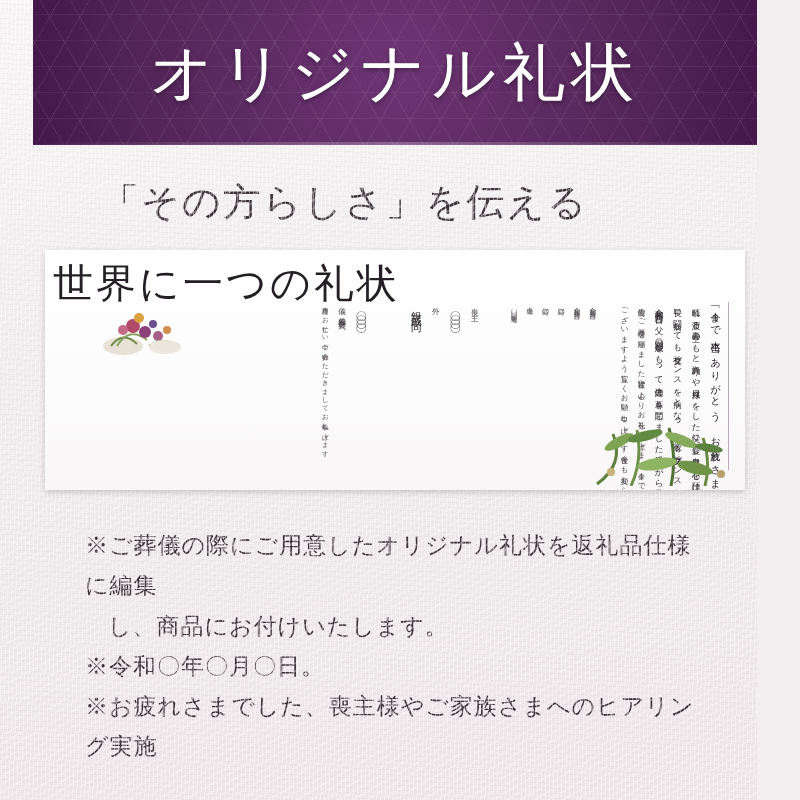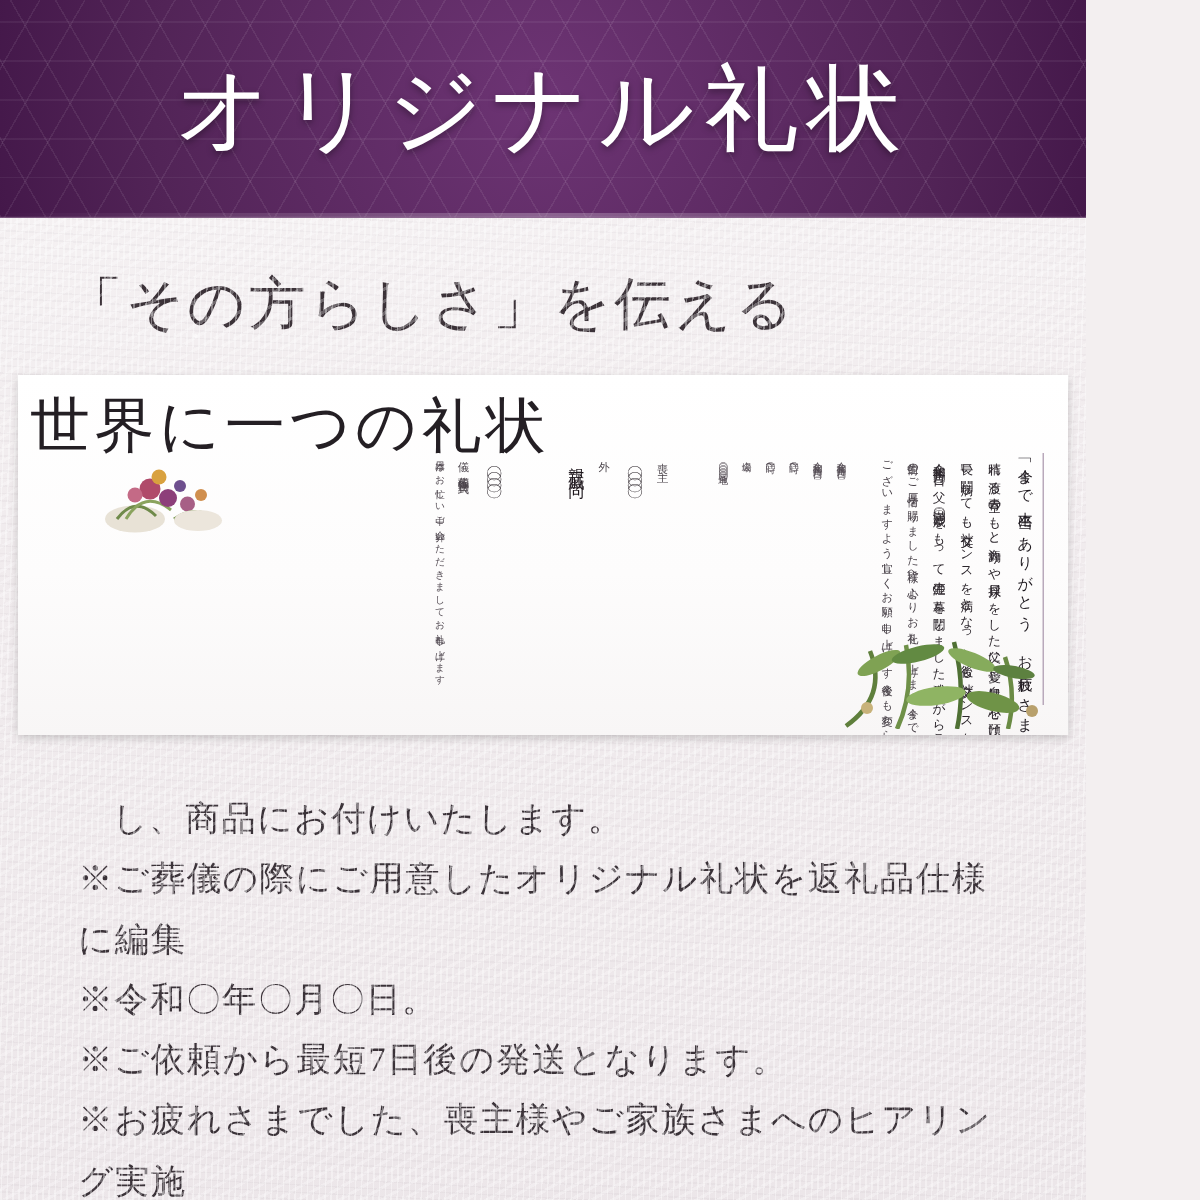--- a/index.html
+++ b/index.html
@@ -15,20 +15,21 @@
   }
   .page {
     position: relative;
     width: 724px;
     height: 800px;
     background:
       radial-gradient(circle at 18% 28%, rgba(255,255,255,0.55) 0 1px, rgba(0,0,0,0) 2px),
       radial-gradient(circle at 62% 71%, rgba(255,255,255,0.45) 0 1px, rgba(0,0,0,0) 2px),
       linear-gradient(175deg, #f7f4f5 0%, #f1ecee 40%, #ece6e9 100%);
     overflow: hidden;
+    padding-left: 33px;
   }
   
   .page::before {
     content: "";
     position: absolute;
     inset: 0;
     pointer-events: none;
     background-image:
       repeating-linear-gradient(92deg, rgba(255,255,255,0.45) 0 1px, rgba(0,0,0,0) 1px 4px),
       repeating-linear-gradient(3deg, rgba(160,150,160,0.08) 0 1px, rgba(0,0,0,0) 1px 5px),
@@ -63,21 +64,21 @@
     color: #ffffff;
     font-size: 63px;
     letter-spacing: 6px;
     font-weight: 400;
     text-shadow: 0 2px 5px rgba(0,0,0,0.35);
     white-space: nowrap;
   }
 
   
   .subtitle {
-    margin: 32px 0 0 44px;
+    margin: 32px 0 0 68px;
     font-size: 38px;
     color: #3b3238;
     letter-spacing: 2px;
   }
 
   
   .card {
     position: relative;
     margin: 22px auto 0 auto;
     width: 700px;
@@ -227,20 +228,19 @@
       <div class="vcol small">外</div>
       <div class="vcol name">親戚一同</div>
       <div class="gap-lg"></div>
       <div class="vcol name">〇〇〇〇</div>
       <div class="vcol small">儀　葬儀告別式</div>
       <div class="vcol tiny">本日はお忙しい中ご会葬いただきましてお礼申し上げます</div>
     </div>
   </div>
 
   <div class="notes">
+    <span class="note-line">※ご葬儀の際にご用意したオリジナル礼状を返礼品仕様に編集</span>
     <span class="note-line indent">し、商品にお付けいたします。</span>
-    <span class="note-line">※ご葬儀の際にご用意したオリジナル礼状を返礼品仕様に編集</span>
     <span class="note-line">※令和〇年〇月〇日。</span>
-    <span class="note-line">※ご依頼から最短7日後の発送となります。</span>
     <span class="note-line">※お疲れさまでした、喪主様やご家族さまへのヒアリング実施</span>
   </div>
 
 </div>
 
 </body></html>

